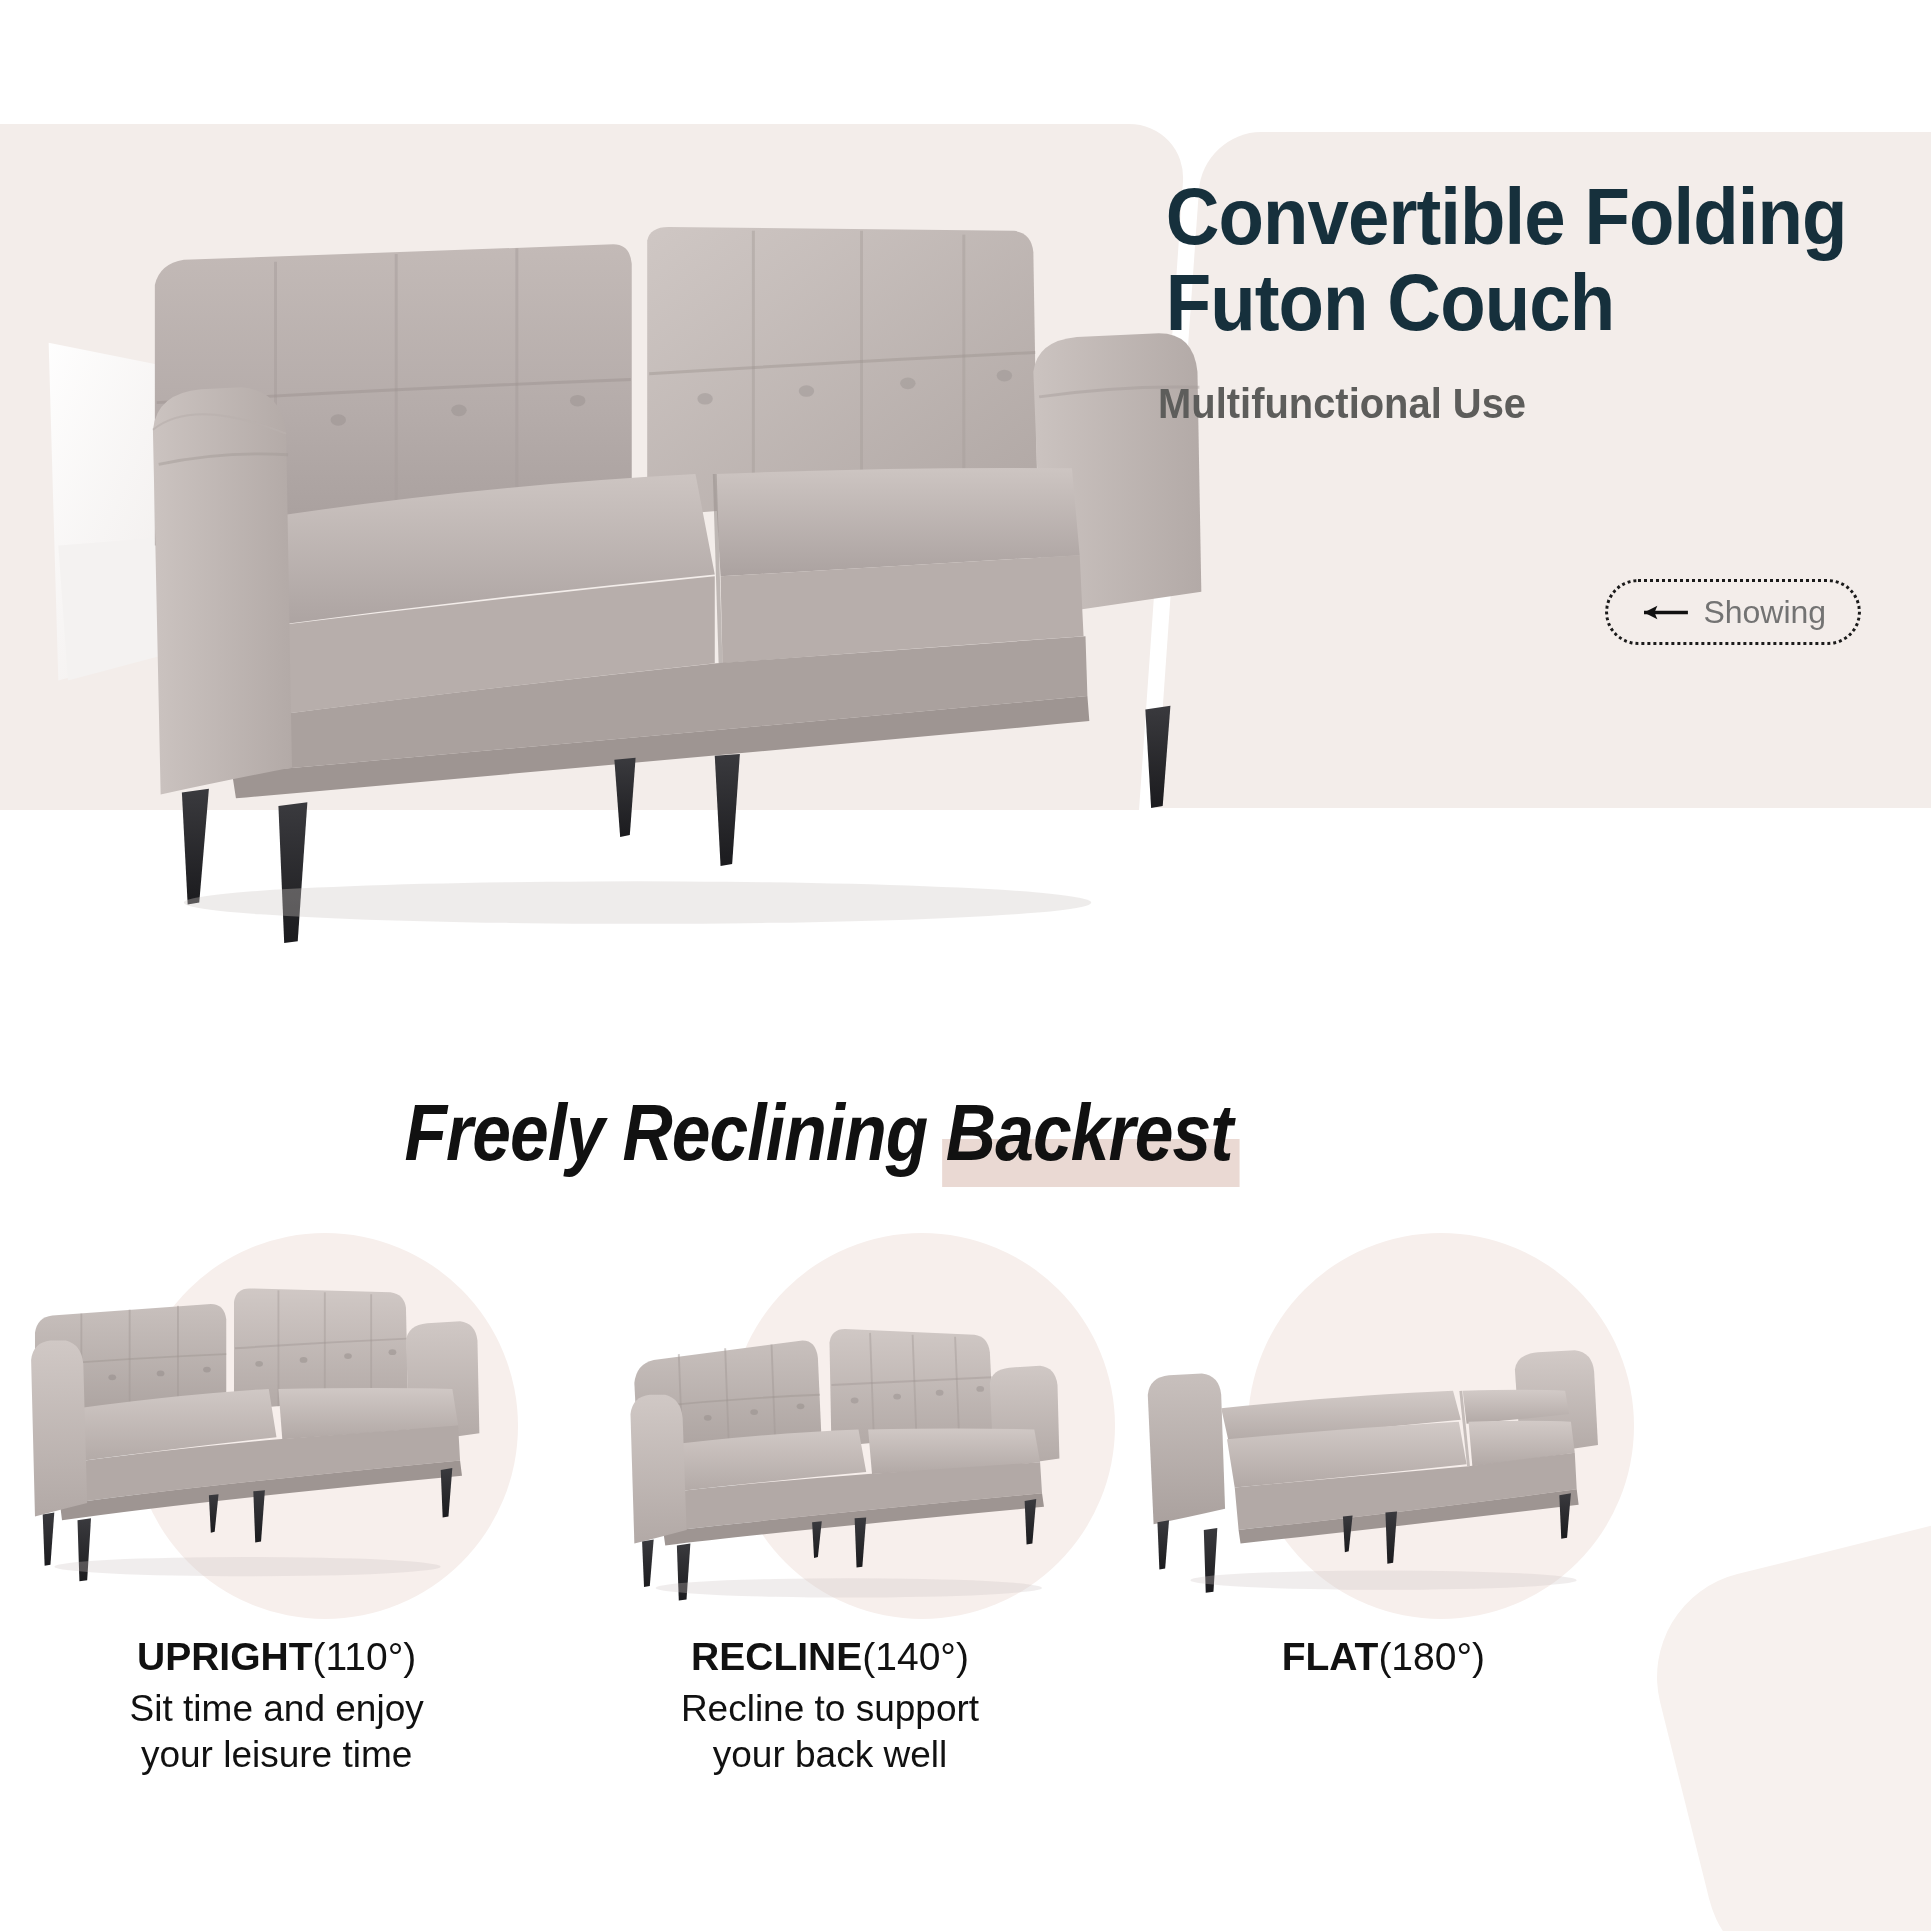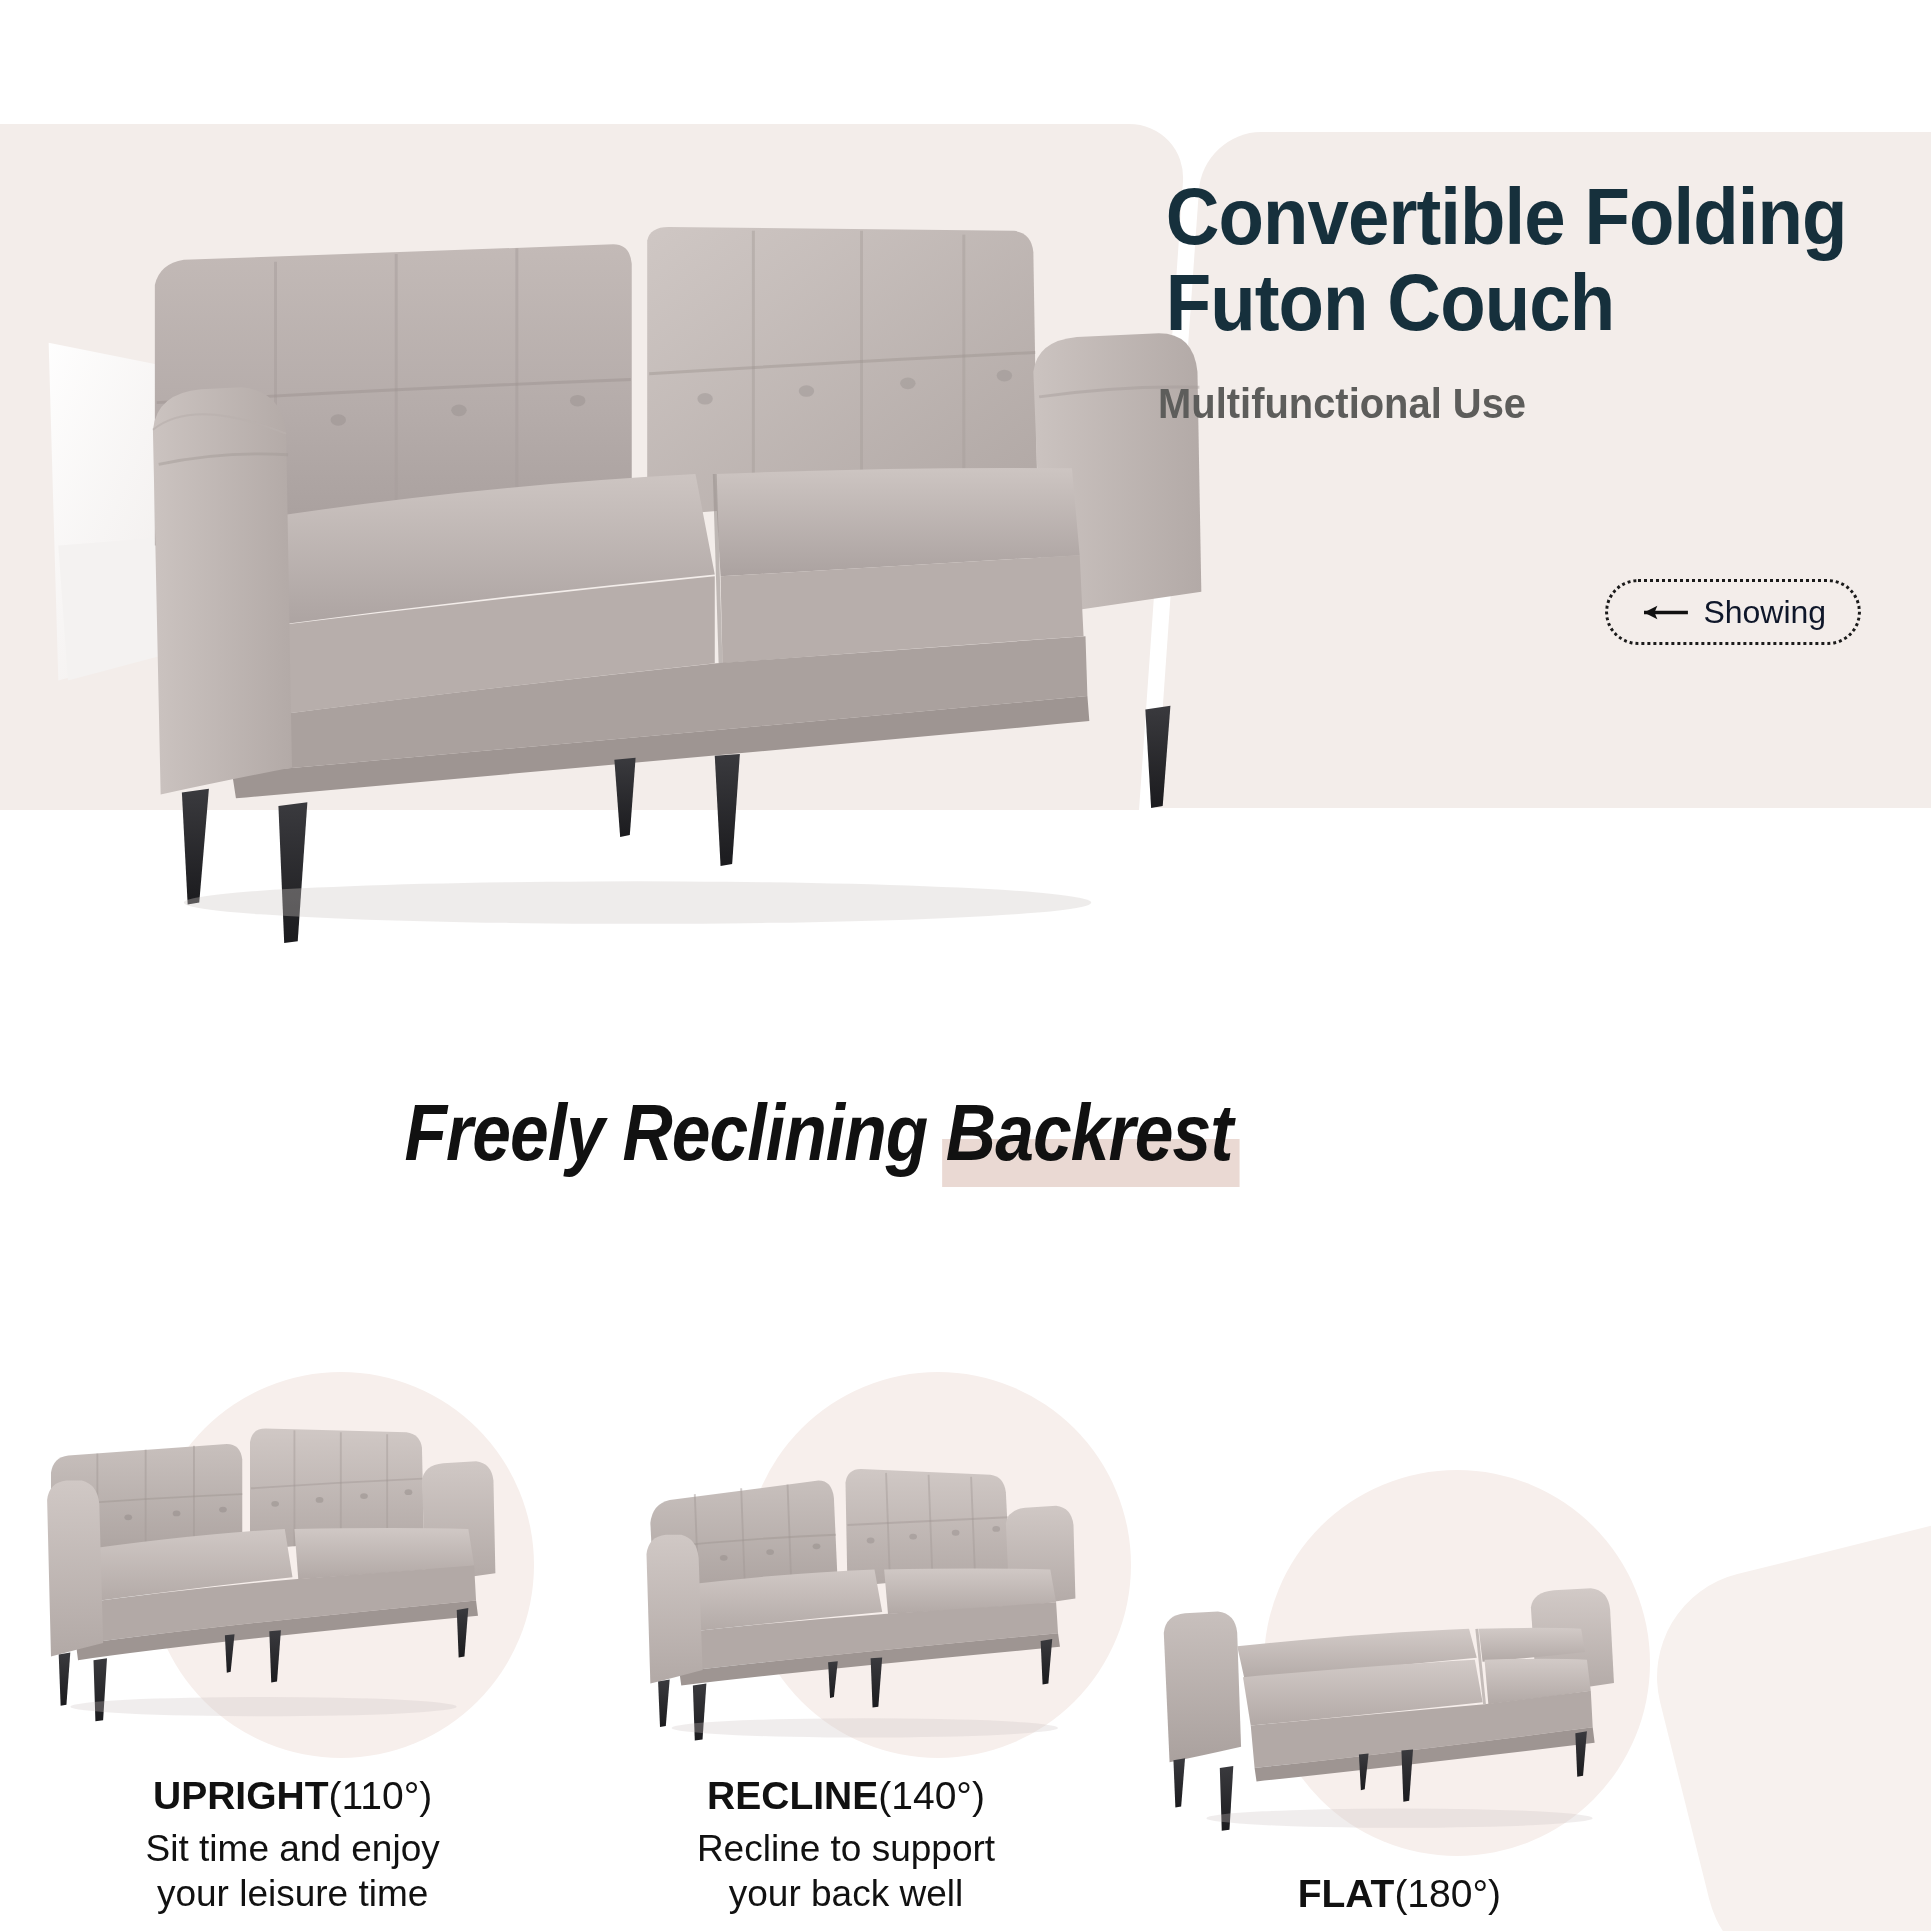--- a/index.html
+++ b/index.html
@@ -59,43 +59,43 @@
     border:3.9px dotted #1a1a1a;
     border-radius:39px;
     display:flex; align-items:center; justify-content:center; gap:13.5px;
     z-index:7;
     background:transparent;
   }
   .showing-badge .arrow{
     display:block; width:50px; height:21px; position:relative;
   }
   .showing-badge .arrow svg{ display:block; }
-  .showing-label{ font-size:32px; color:#0f172a; font-weight:normal; letter-spacing:0px;}
+  .showing-label{ font-size:32px; color:#737373; font-weight:normal; letter-spacing:0px;}
 
   
   .section-heading{
     position:absolute; left:0; top:1087px; width:1637px;
     text-align:center; z-index:5;
   }
   .section-heading .txt{
     display:inline-block; position:relative;
     font-size:79px; font-weight:bold; font-style:italic;
     color:#111; letter-spacing:-1px;
     transform:scaleX(0.88); transform-origin:center;
   }
   .hl-word{ position:relative; display:inline-block; z-index:2; }
   .hl-word::before{
     content:""; position:absolute; left:-3.9px; right:-7.7px; top:56%; bottom:-7.7px;
     background:#ead9d3; z-index:-1;
   }
 
   
   .modes{
-    position:absolute; left:16px; top:1221px; width:1660px; height:695px;
-    display:flex; z-index:4;align-items:flex-end;
+    position:absolute; left:0; top:1221px; width:1660px; height:695px;
+    display:flex; z-index:4;
   }
   .mode-col{
     flex:1; position:relative;
     display:flex; flex-direction:column; align-items:center;
   }
   .mode-circle{
     position:absolute; top:11.6px; left:50%;
     width:386px; height:386px; margin-left:-145px;
     background:#f7efec; border-radius:50%;
     z-index:0;

